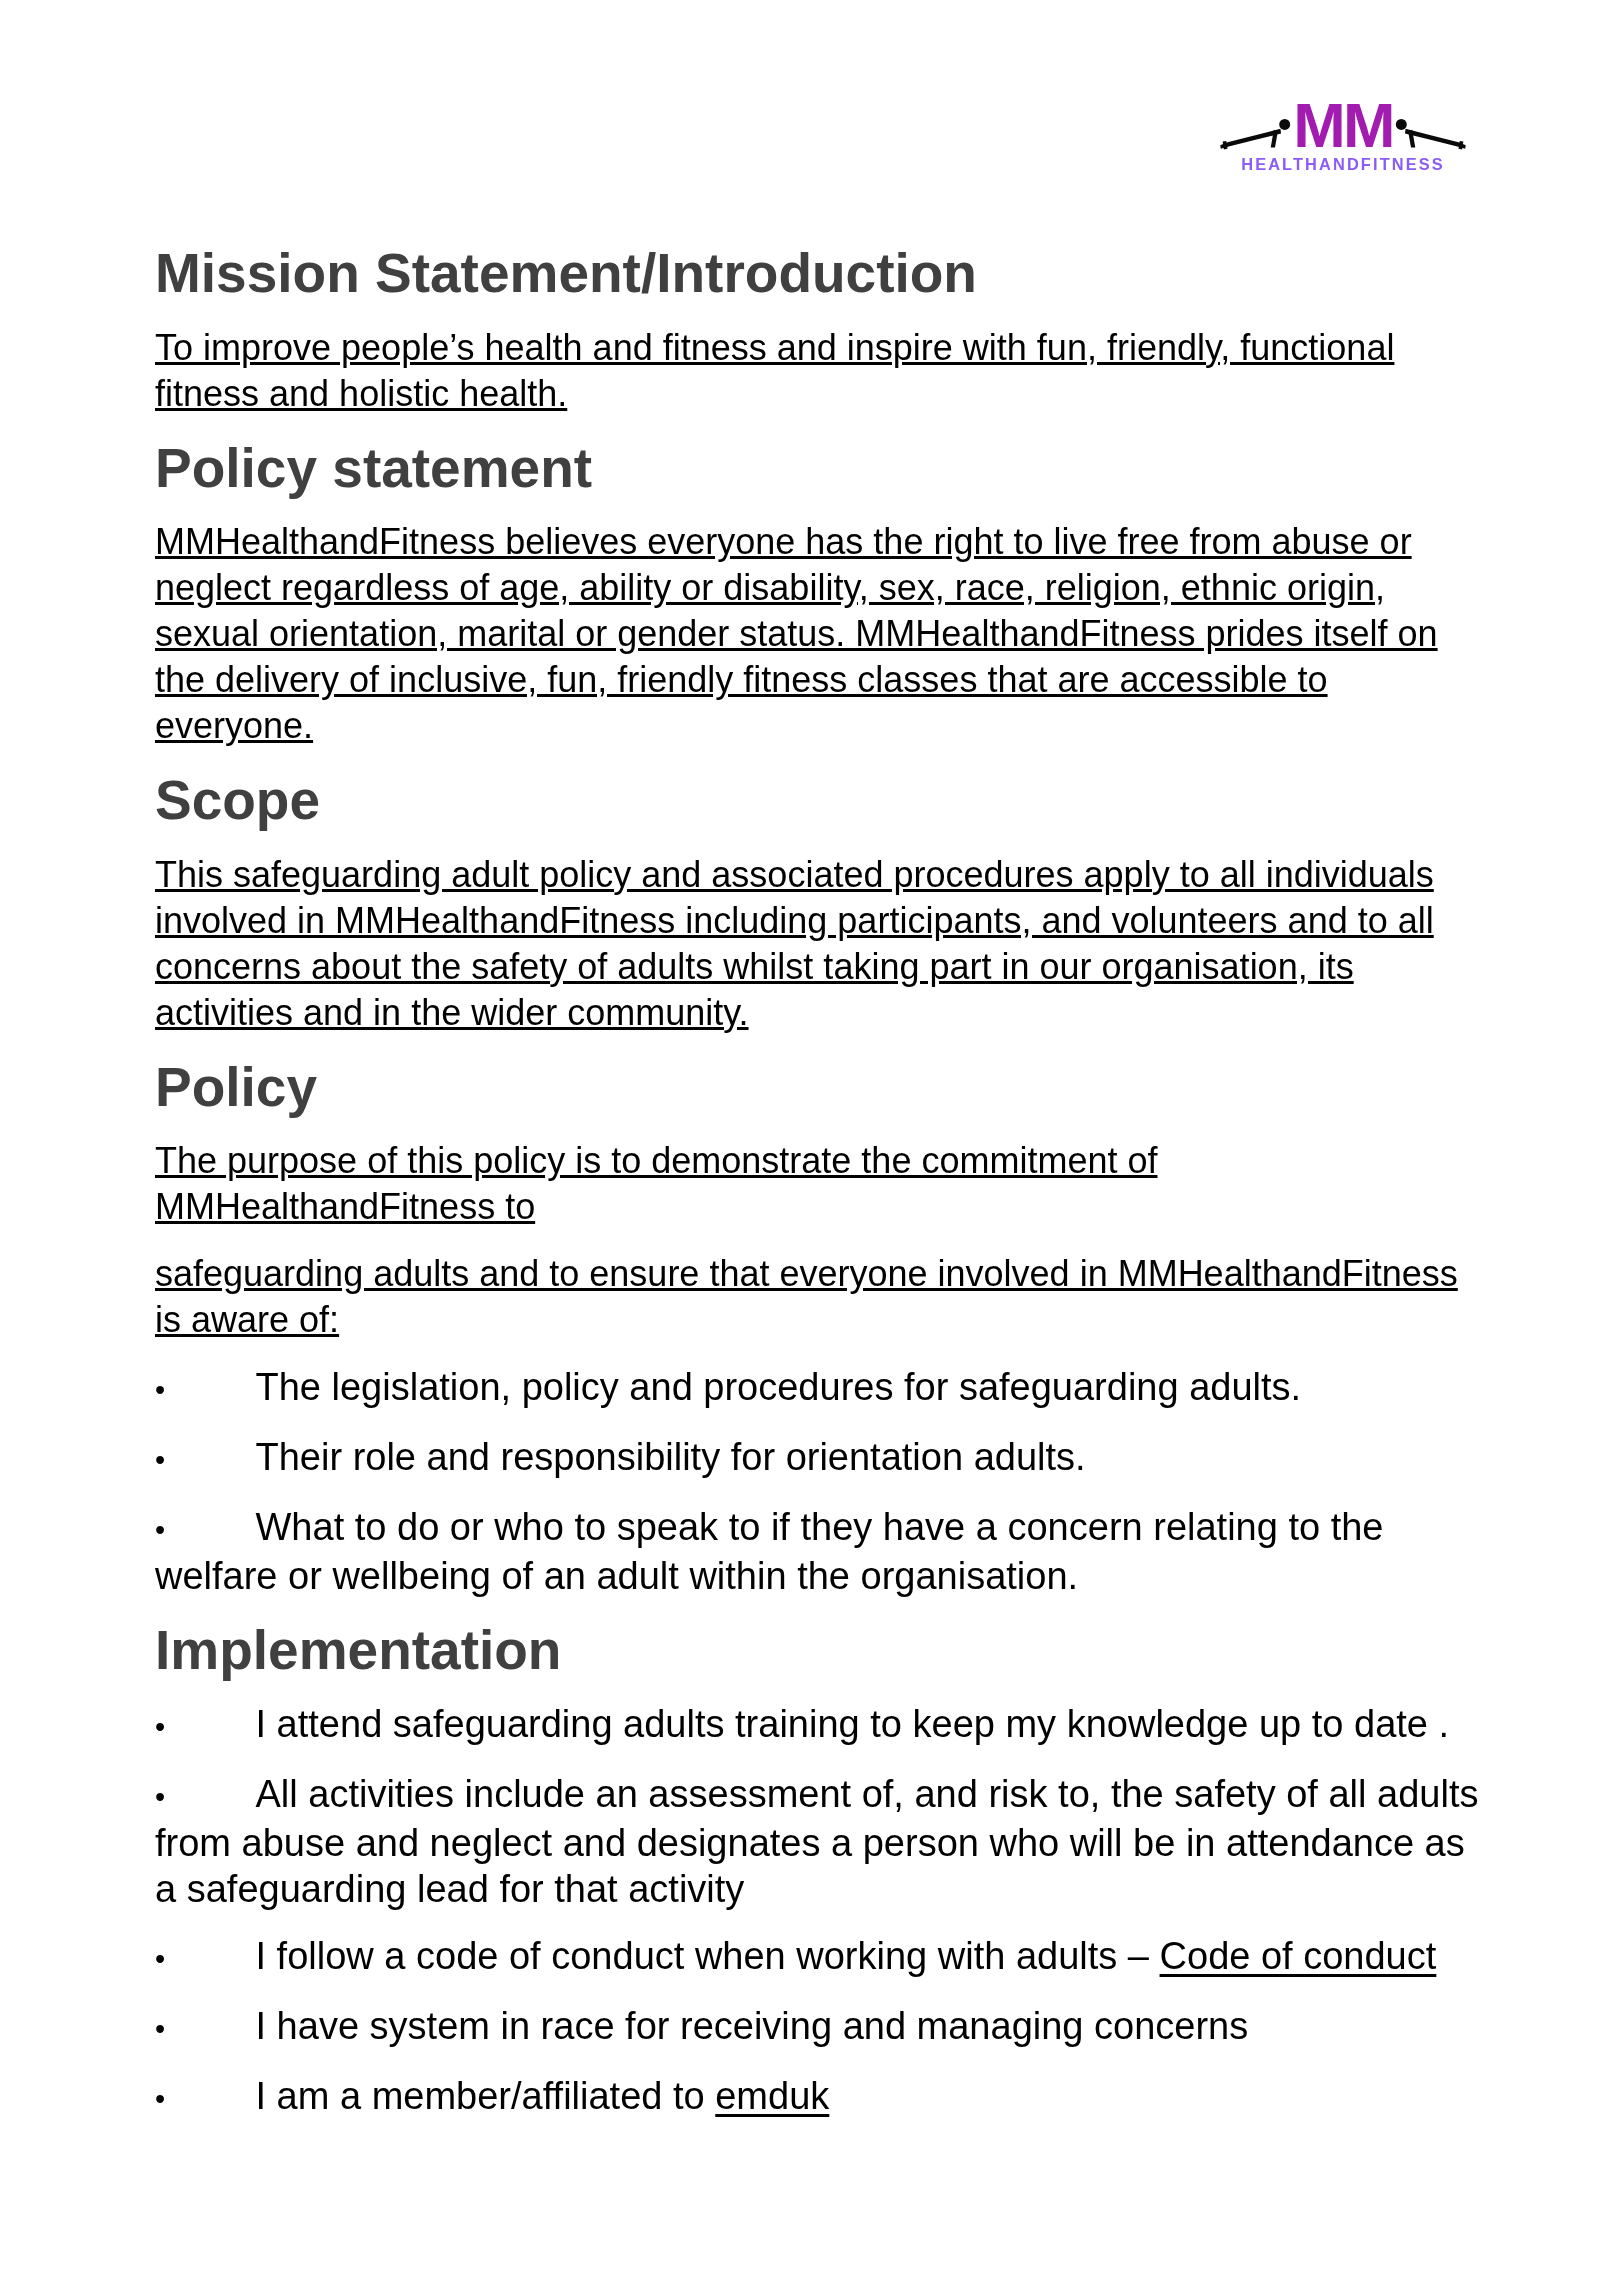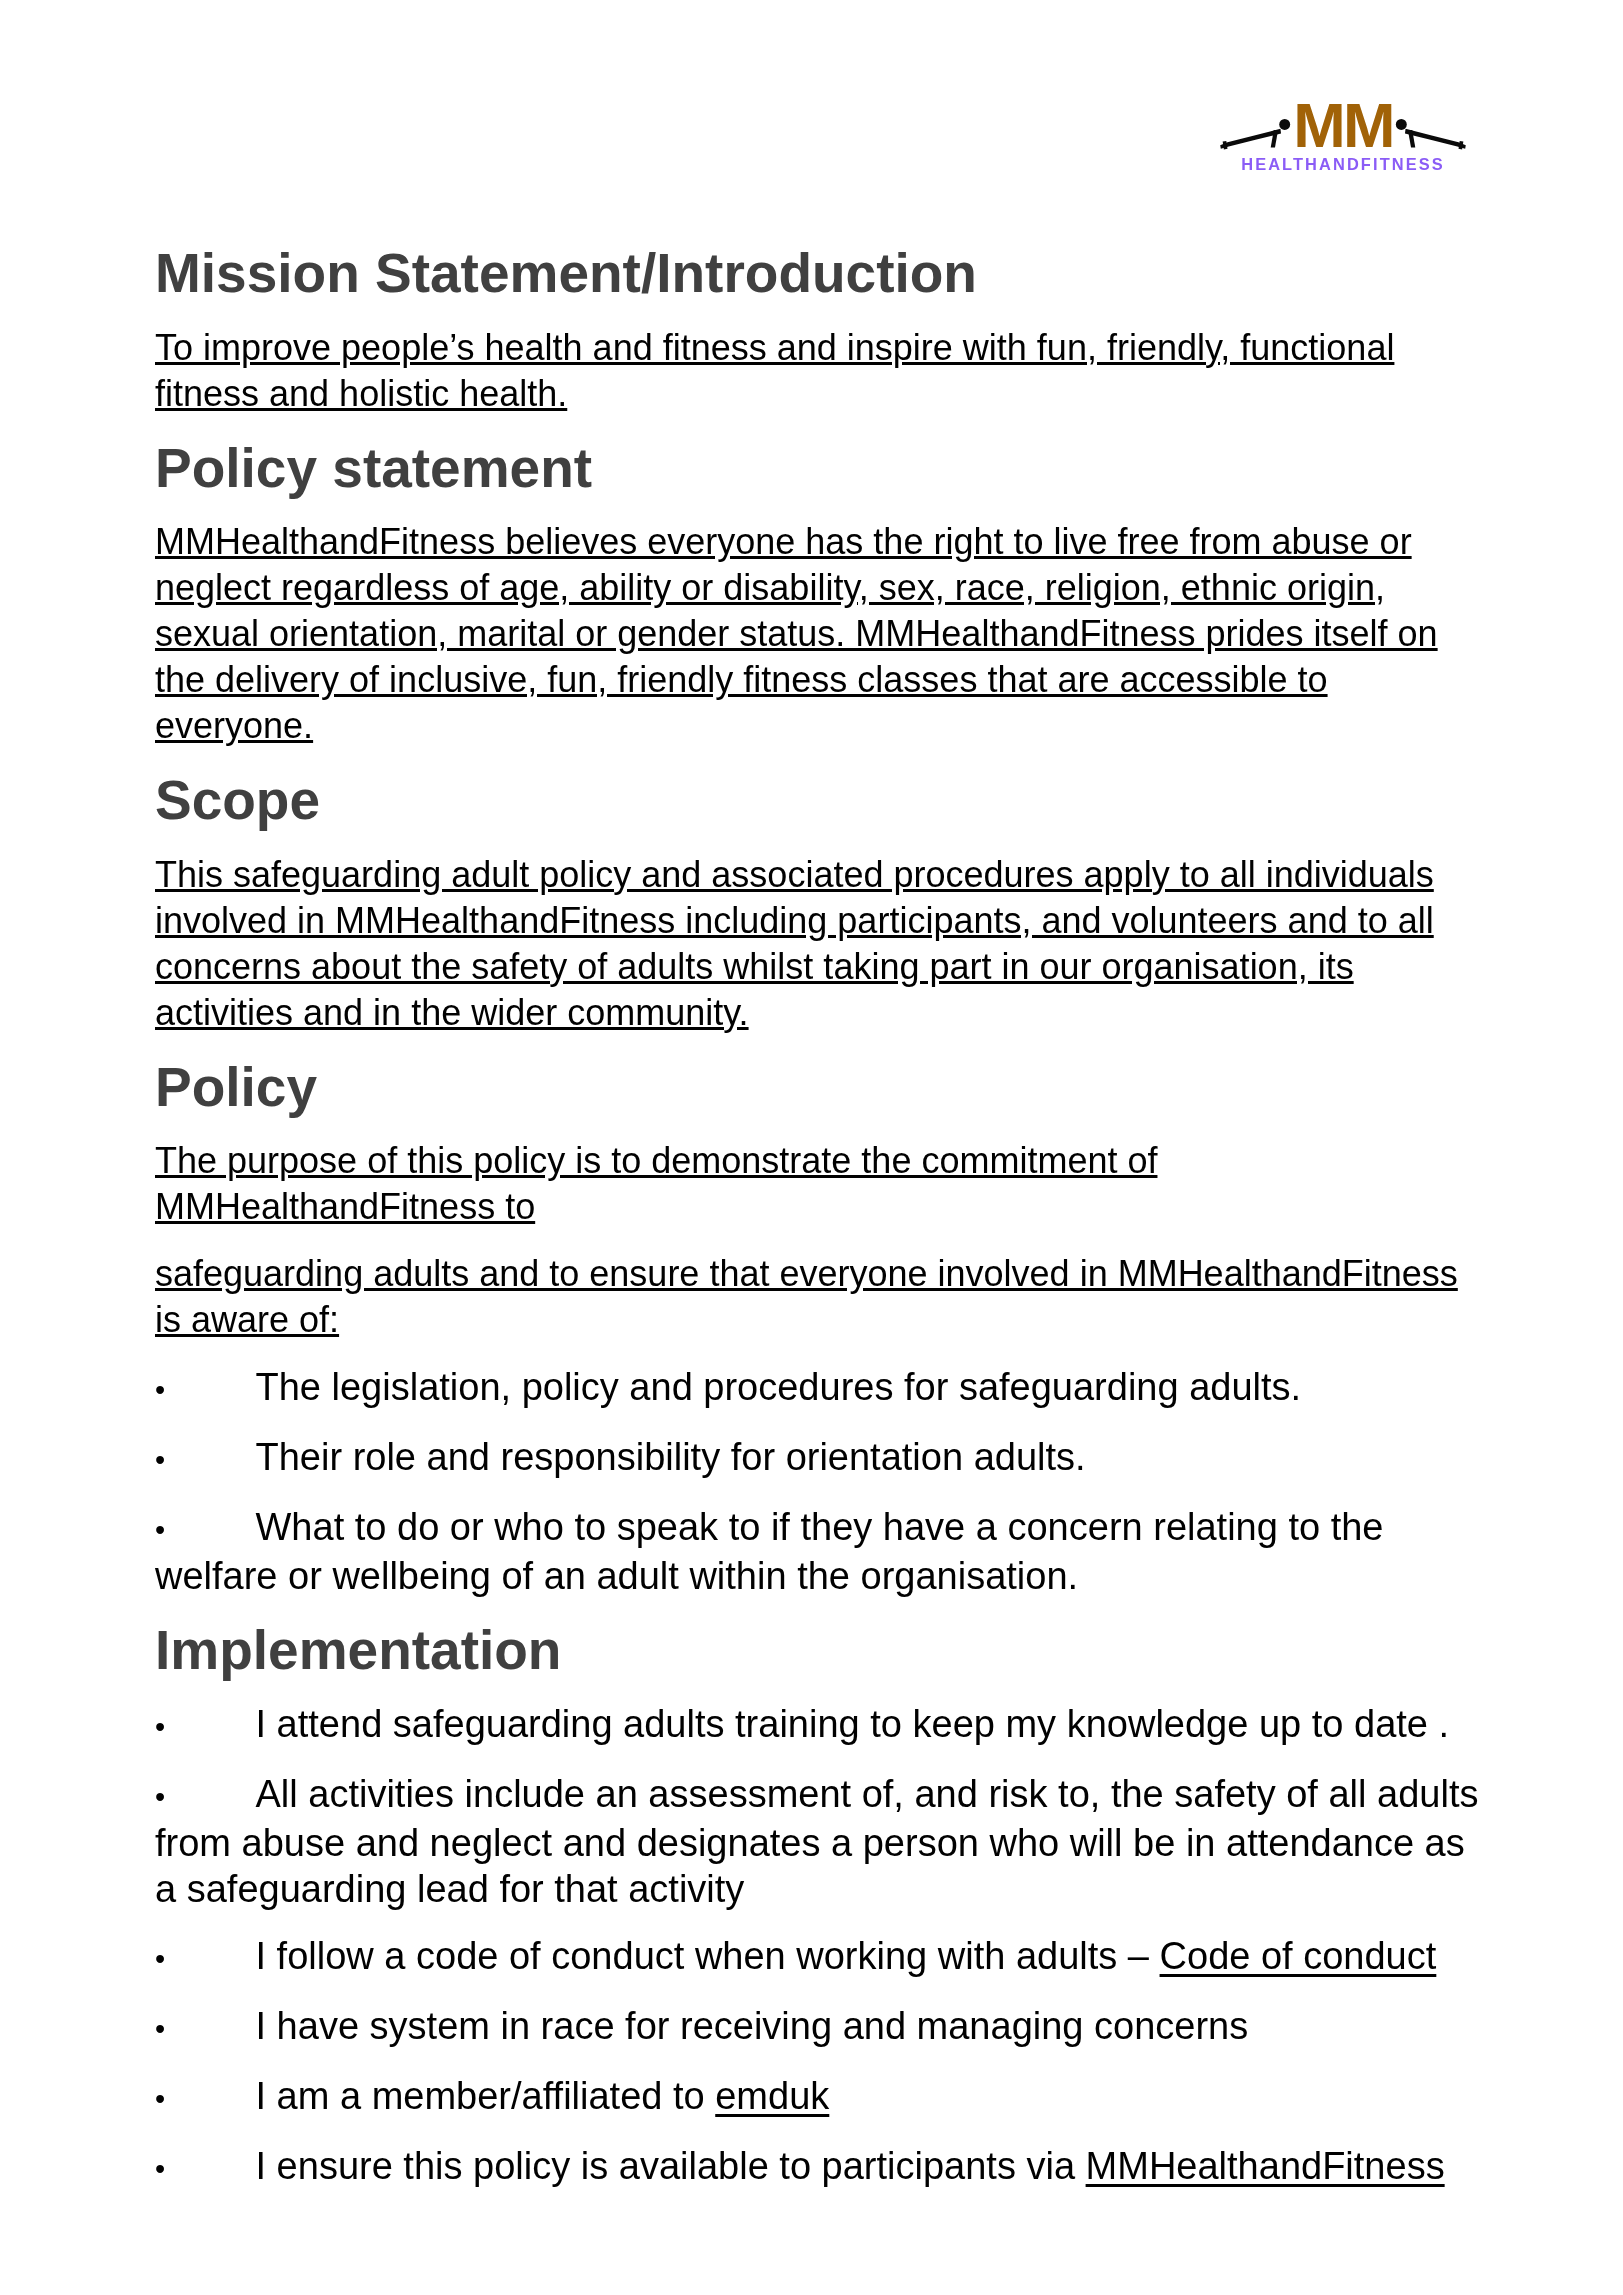--- a/index.html
+++ b/index.html
@@ -24,21 +24,21 @@
     align-items:flex-end;
     justify-content:center;
     gap:1.3px;
     height:60px;
   }
   .logo-mm {
     font-size:63px;
     font-weight:700;
     letter-spacing:-2.6px;
     line-height:0.82;
-    color:#a16207;
+    color:#a21caf;
   }
   .logo-fig { width:73px; height:38px; flex:0 0 auto; }
   .logo-word {
     margin-top:2.6px;
     font-size:16.4px;
     font-weight:700;
     letter-spacing:2.1px;
     white-space:nowrap;
     color:#8b5cf6;
   }
@@ -146,19 +146,16 @@
     </div>
     <div class="bullet">
       <span class="dot">•</span><span class="tab"></span><span>I follow a code of conduct when working with adults – </span><a class="doc-link">Code of conduct</a>
     </div>
     <div class="bullet">
       <span class="dot">•</span><span class="tab"></span><span>I have system in race for receiving and managing concerns</span>
     </div>
     <div class="bullet">
       <span class="dot">•</span><span class="tab"></span><span>I am a member/affiliated to </span><a class="doc-link">emduk</a>
     </div>
-    <div class="bullet">
-      <span class="dot">•</span><span class="tab"></span><span>I ensure this policy is available to participants via </span><a class="doc-link">MMHealthandFitness</a>
-    </div>
 
   </div>
 </div>
 
 
 </body></html>

